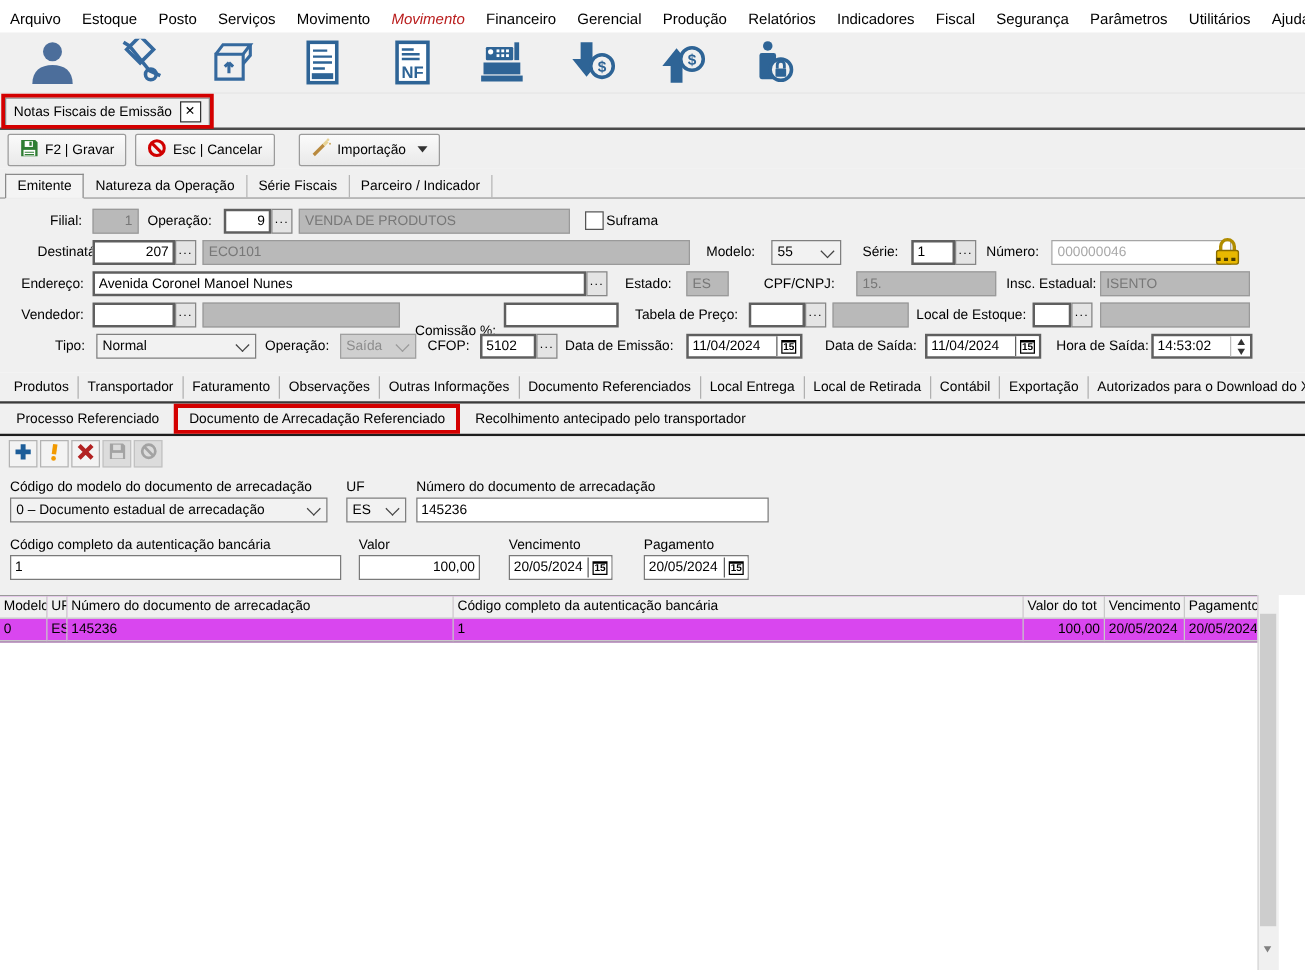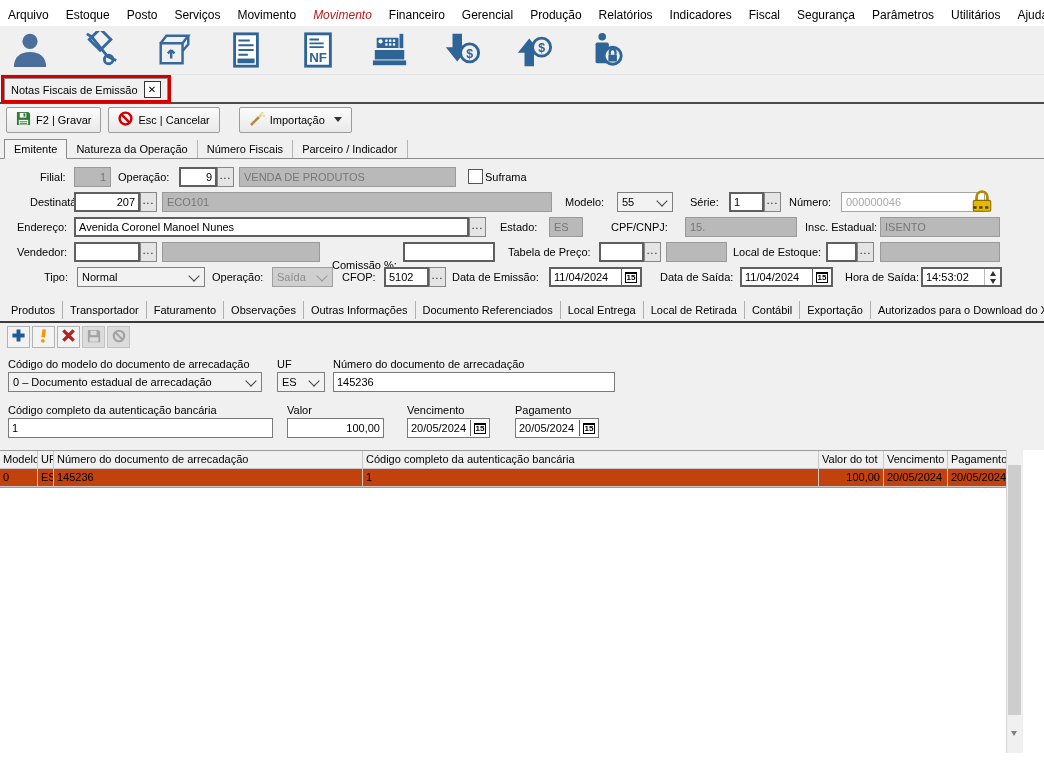--- a/index.html
+++ b/index.html
@@ -3,21 +3,21 @@
 <meta charset="utf-8">
 <style>
   html,body{margin:0;padding:0;background:#fff;}
   .screen{position:relative;width:1044px;height:776px;background:#fff;
     font-family:"Liberation Sans","DejaVu Sans",sans-serif;font-size:11px;color:#000;overflow:hidden;}
   
   .titlestrip{height:4px;background:#fff;}
   .menubar{height:22px;background:#fff;display:flex;align-items:center;padding-left:8px;gap:17px;font-size:12px;}
   .menubar span{cursor:default;white-space:nowrap;}
   .menubar .dim{color:#b91c1c;font-style:italic;}
-  .toolbar{height:48px;background:#f0f0f0;display:flex;align-items:center;gap:32px;padding-left:10px;border-bottom:1px solid #e3e3e3;}
+  .toolbar{height:48px;background:#f0f0f0;display:flex;align-items:center;gap:32px;padding-left:22px;border-bottom:1px solid #e3e3e3;}
   .tbico{width:40px;height:40px;display:flex;align-items:center;justify-content:center;}
   
   .tabstrip{height:27px;background:#f0f0f0;position:relative;border-bottom:2px solid #4a4a4a;}
   .doc-tab{position:absolute;left:4px;top:3px;height:21px;display:flex;align-items:center;gap:6px;
     padding:0 6px;background:#f0f0f0;border:1px solid #8a8a8a;border-bottom:none;}
   .doc-close{width:15px;height:15px;border:1px solid #333;display:flex;align-items:center;justify-content:center;
     font-size:10px;font-weight:bold;background:#fff;line-height:1;}
   .annot{outline:3px solid #d40000;outline-offset:0px;}
   
   .actionbar{height:31px;background:#f0f0f0;display:flex;align-items:center;gap:7px;padding-left:6px;}
@@ -63,21 +63,21 @@
   .minibar{height:27px;background:#f0f0f0;display:flex;align-items:center;gap:2px;padding-left:7px;}
   .mbtn{width:23px;height:22px;box-sizing:border-box;border:1px solid #b3b3b3;background:#f3f3f3;
     display:flex;align-items:center;justify-content:center;}
   .mbtn.dis{background:#dcdcdc;border-color:#c2c2c2;}
   
   .arr-form{position:relative;height:100px;background:#f0f0f0;}
   .arr-form .fld{border:1px solid #7a7a7a;}
   .arr-form .datefld{border:1px solid #7a7a7a;}
   
   .gridwrap{position:relative;height:303px;background:#fff;}
-  .grid{position:absolute;left:0;top:0;width:1007px;border:1px solid #9a9a9a;border-left:none;box-sizing:border-box;background:#c2410c;}
+  .grid{position:absolute;left:0;top:0;width:1007px;border:1px solid #9a9a9a;border-left:none;box-sizing:border-box;background:#d946ef;}
   .grow{display:flex;}
   .gcell{box-sizing:border-box;border-right:1px solid #c8c8c8;border-bottom:1px solid #c8c8c8;
     padding:2px 3px;height:18px;overflow:hidden;white-space:nowrap;}
   .ghead .gcell{background:#f0f0f0;}
   .gcell.r{text-align:right;}
   .vsb{position:absolute;right:21px;top:0;width:16px;height:303px;background:#f0f0f0;border-left:1px solid #d5d5d5;}
   .vsb .thumb{position:absolute;left:1px;top:15px;width:13px;height:250px;background:#cdcdcd;}
   .vsb .au{position:absolute;left:4px;top:5px;}
   .vsb .ad{position:absolute;left:4px;bottom:5px;}
   .hl{box-shadow:0 0 0 3px #d40000;}
@@ -222,21 +222,21 @@
             <circle cx="15" cy="5" r=".8" fill="#caa85e"></circle>
           </svg></span>
       <span>Importação</span>
       <span class="dda"></span>
     </div>
   </div>
 
   <div class="utabs">
     <span class="utab active">Emitente</span>
     <span class="utab">Natureza da Operação</span>
-    <span class="utab">Número Fiscais</span>
+    <span class="utab">Série Fiscais</span>
     <span class="utab">Parceiro / Indicador</span>
   </div>
 
   <div class="emit-form">
 
     <span class="lbl" style="left:40px;top:8px;">Filial:</span>
     <div class="ro roR" style="left:74px;top:8px;width:37px;">1</div>
     <span class="lbl" style="left:118px;top:8px;">Operação:</span>
     <input class="fld" style="left: 179px; top: 8px; width: 38px; text-align: right;" value="9">
     <span class="btn3" style="left:217px;top:8px;">...</span>
@@ -336,20 +336,25 @@
     <span class="dtab">Outras Informações</span>
     <span class="dtab">Documento Referenciados</span>
     <span class="dtab">Local Entrega</span>
     <span class="dtab">Local de Retirada</span>
     <span class="dtab">Contábil</span>
     <span class="dtab">Exportação</span>
     <span class="dtab">Autorizados para o Download do XML</span>
 
   </div>
 
+  <div class="subtabs">
+    <span class="stab">Processo Referenciado</span>
+    <span class="stab hl" style="margin:0 6px;">Documento de Arrecadação Referenciado</span>
+    <span class="stab">Recolhimento antecipado pelo transportador</span>
+  </div>
 
   <div class="minibar">
     <span class="mbtn">
         <span><svg width="15" height="15" viewBox="0 0 16 16">
             <path d="M8 1.5v13M1.5 8h13" stroke="#1c5d99" stroke-width="4.2"></path>
           </svg></span>
       </span>
     <span class="mbtn">
         <span><svg width="15" height="15" viewBox="0 0 16 16">
             <path d="M8.8 1.5L7.6 10" stroke="#f29a00" stroke-width="3.8"></path>

